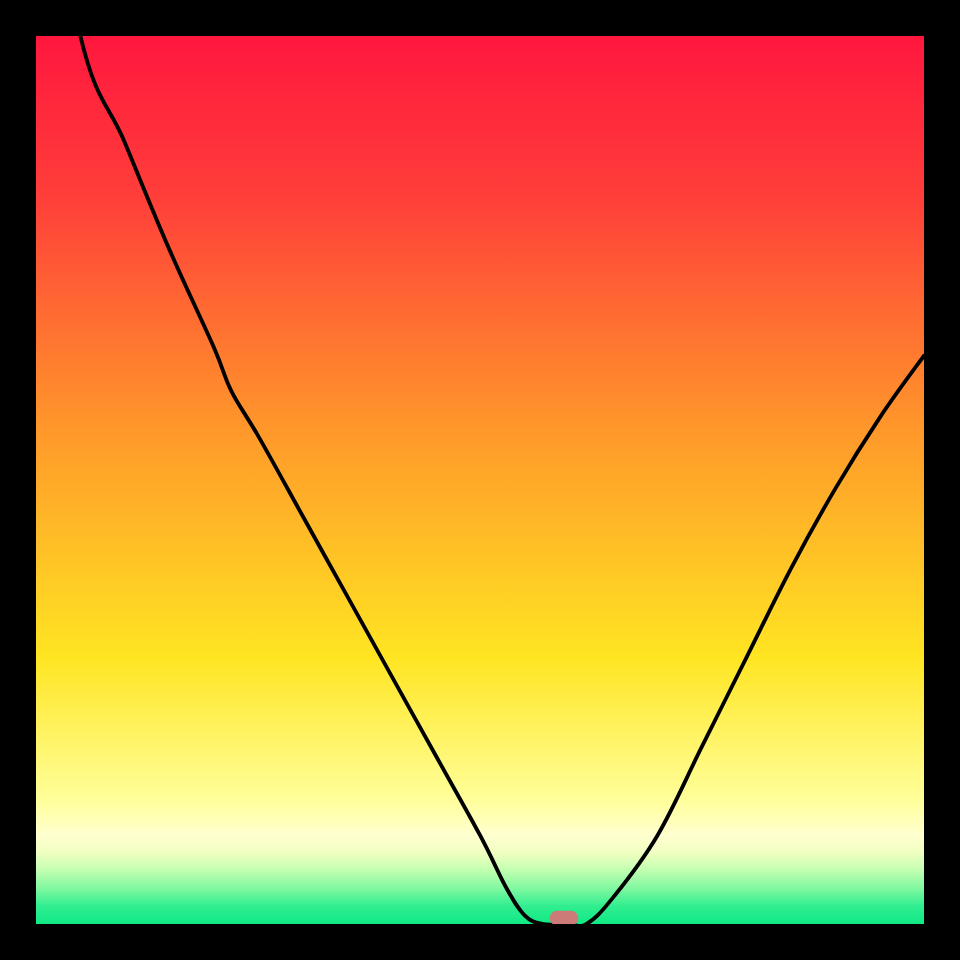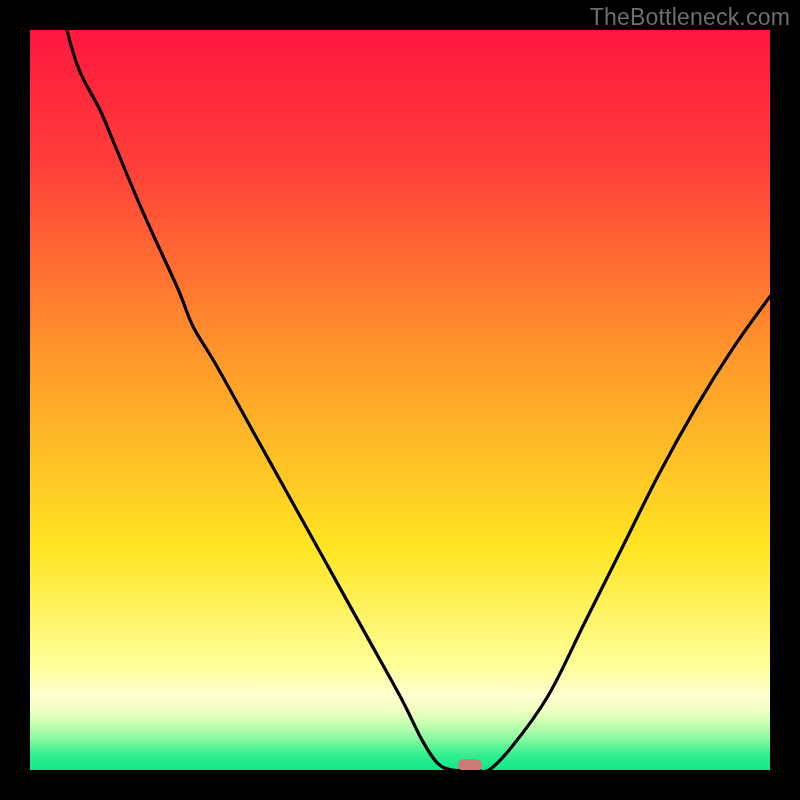--- a/index.html
+++ b/index.html
@@ -57,21 +57,20 @@
     border-radius: 6px;
     transform: translate(-50%, -50%);
     background: #cc7b78;
   }
 </style>
 </head>
 <body>
 
 <div class="frame">
 
-  <div class="watermark">TheBottleneck.com</div>
 
   <div class="plot">
 
     <svg class="gradient" viewBox="0 0 740 740" preserveAspectRatio="none">
       <defs>
         <linearGradient id="bg" x1="0" y1="0" x2="0" y2="1">
           <stop offset="0%" stop-color="#ff173e"></stop>
           <stop offset="18%" stop-color="#ff3e3a"></stop>
           <stop offset="45%" stop-color="#ff9a2a"></stop>
           <stop offset="70%" stop-color="#ffe522"></stop>

